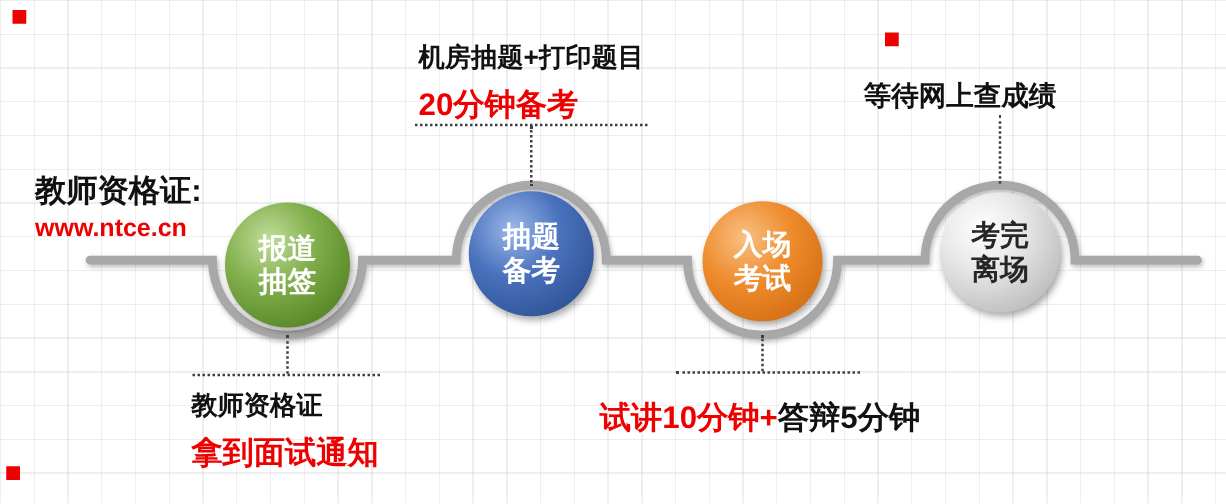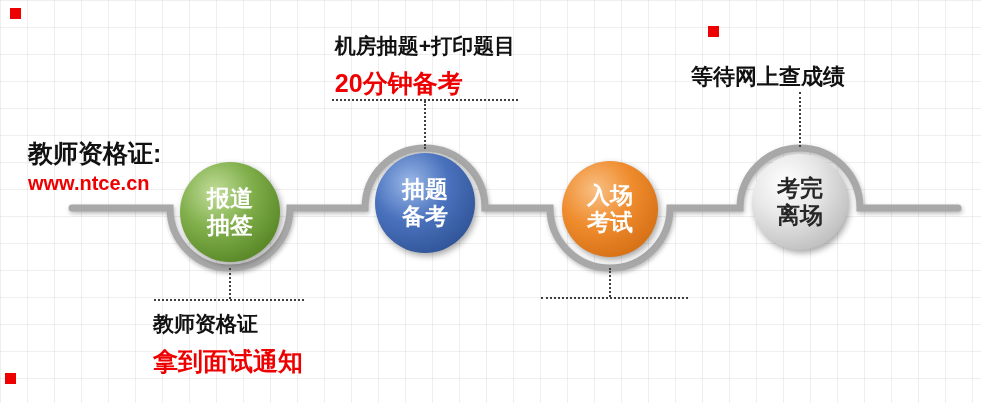--- a/index.html
+++ b/index.html
@@ -145,19 +145,22 @@
   <div class="dot-v" style="left:229px;top:268px;height:31px;"></div>
   <div class="dot-h" style="left:154px;top:299px;width:150px;"></div>
   <div class="ann" style="left:228px;top:310px;">
     <div class="l1">教师资格证</div>
     <div class="l2">拿到面试通知</div>
   </div>
 
   <div class="dot-v" style="left:609px;top:268px;height:29px;"></div>
   <div class="dot-h" style="left:541px;top:297px;width:147px;"></div>
   <div class="ann" style="left:608px;top:310px;">
+    <div class="l2">
+      <span>试讲10分钟+</span><span class="black">答辩5分钟</span>
+    </div>
   </div>
 
   <div class="marker" style="left:10px;top:8px;"></div>
   <div class="marker" style="left:708px;top:26px;"></div>
   <div class="marker" style="left:5px;top:373px;"></div>
 
 </div>
 
 </body></html>

